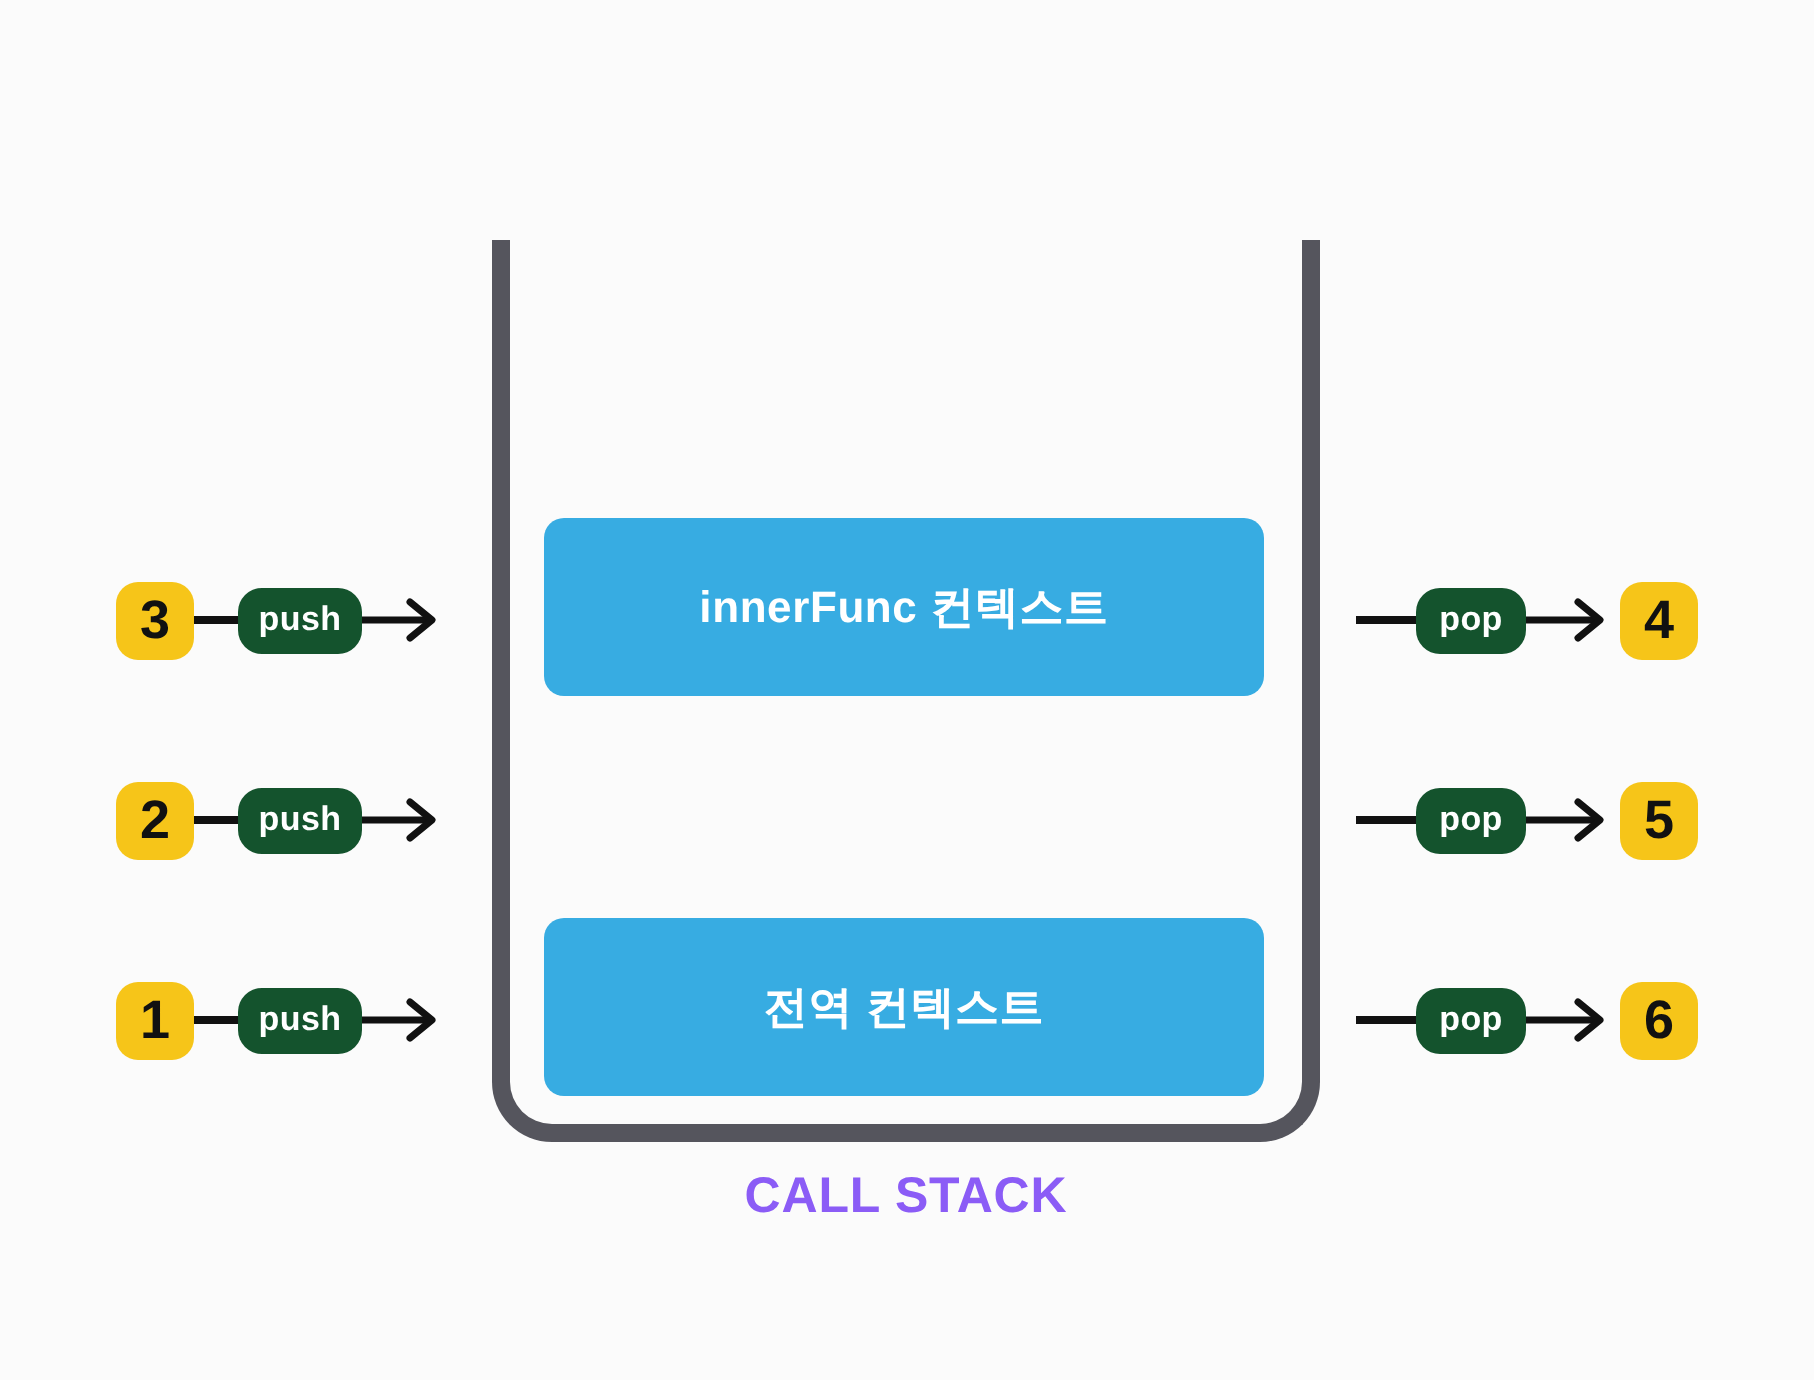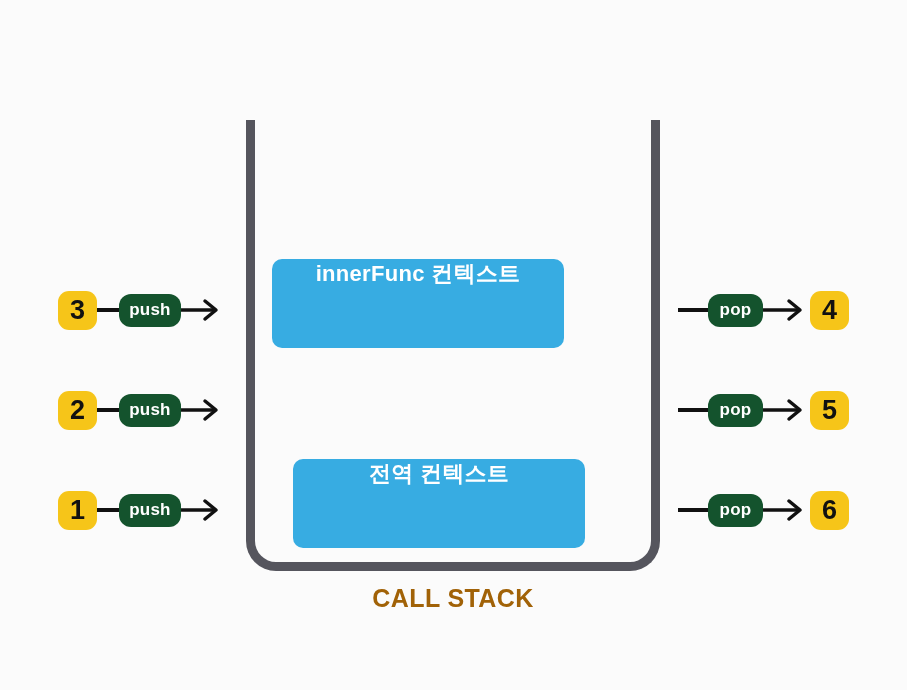--- a/index.html
+++ b/index.html
@@ -27,41 +27,41 @@
     box-sizing: border-box;
     border-left: 9px solid #55555D;
     border-right: 9px solid #55555D;
     border-bottom: 9px solid #55555D;
     border-top: none;
     border-radius: 0 0 30px 30px;
   }
   .frame {
     position: absolute;
     left: 272px;
-    width: 292px;
+    width: 360px;
     height: 89px;
     background: #37ACE2;
     border-radius: 10px;
     display: flex;
-    align-items: flex-start;
+    align-items: center;
     justify-content: center;
     color: #ffffff;
     font-size: 22px;
     font-weight: bold;
     letter-spacing: 0.3px;
   }
   .stack-title {
     position: absolute;
     left: 246px;
     top: 584px;
     width: 414px;
     text-align: center;
     font-size: 25px;
     font-weight: bold;
-    color: #a16207;
+    color: #8b5cf6;
     letter-spacing: 0.4px;
   }
   .op-row {
     position: absolute;
     height: 40px;
     display: flex;
     align-items: center;
   }
   .op-row.left  { left: 58px;  }
   .op-row.right { left: 678px; text-align: right; }
@@ -109,21 +109,21 @@
 </head>
 <body>
 
 <div class="canvas">
 
   <div class="stack-container"></div>
 
   <div class="frame" style="top:259px;">
     <span>innerFunc 컨텍스트</span>
   </div>
-  <div class="frame" style="top:459px;margin-left:21px;">
+  <div class="frame" style="top:459px;">
     <span>전역 컨텍스트</span>
   </div>
 
   <div class="stack-title">CALL STACK</div>
 
   <div class="op-row left" style="top:290px;">
     <div class="badge">3</div>
     <div class="connector short"></div>
     <div class="pill push">push</div>
     <svg class="arrow" width="38" height="26" viewBox="0 0 38 26">

